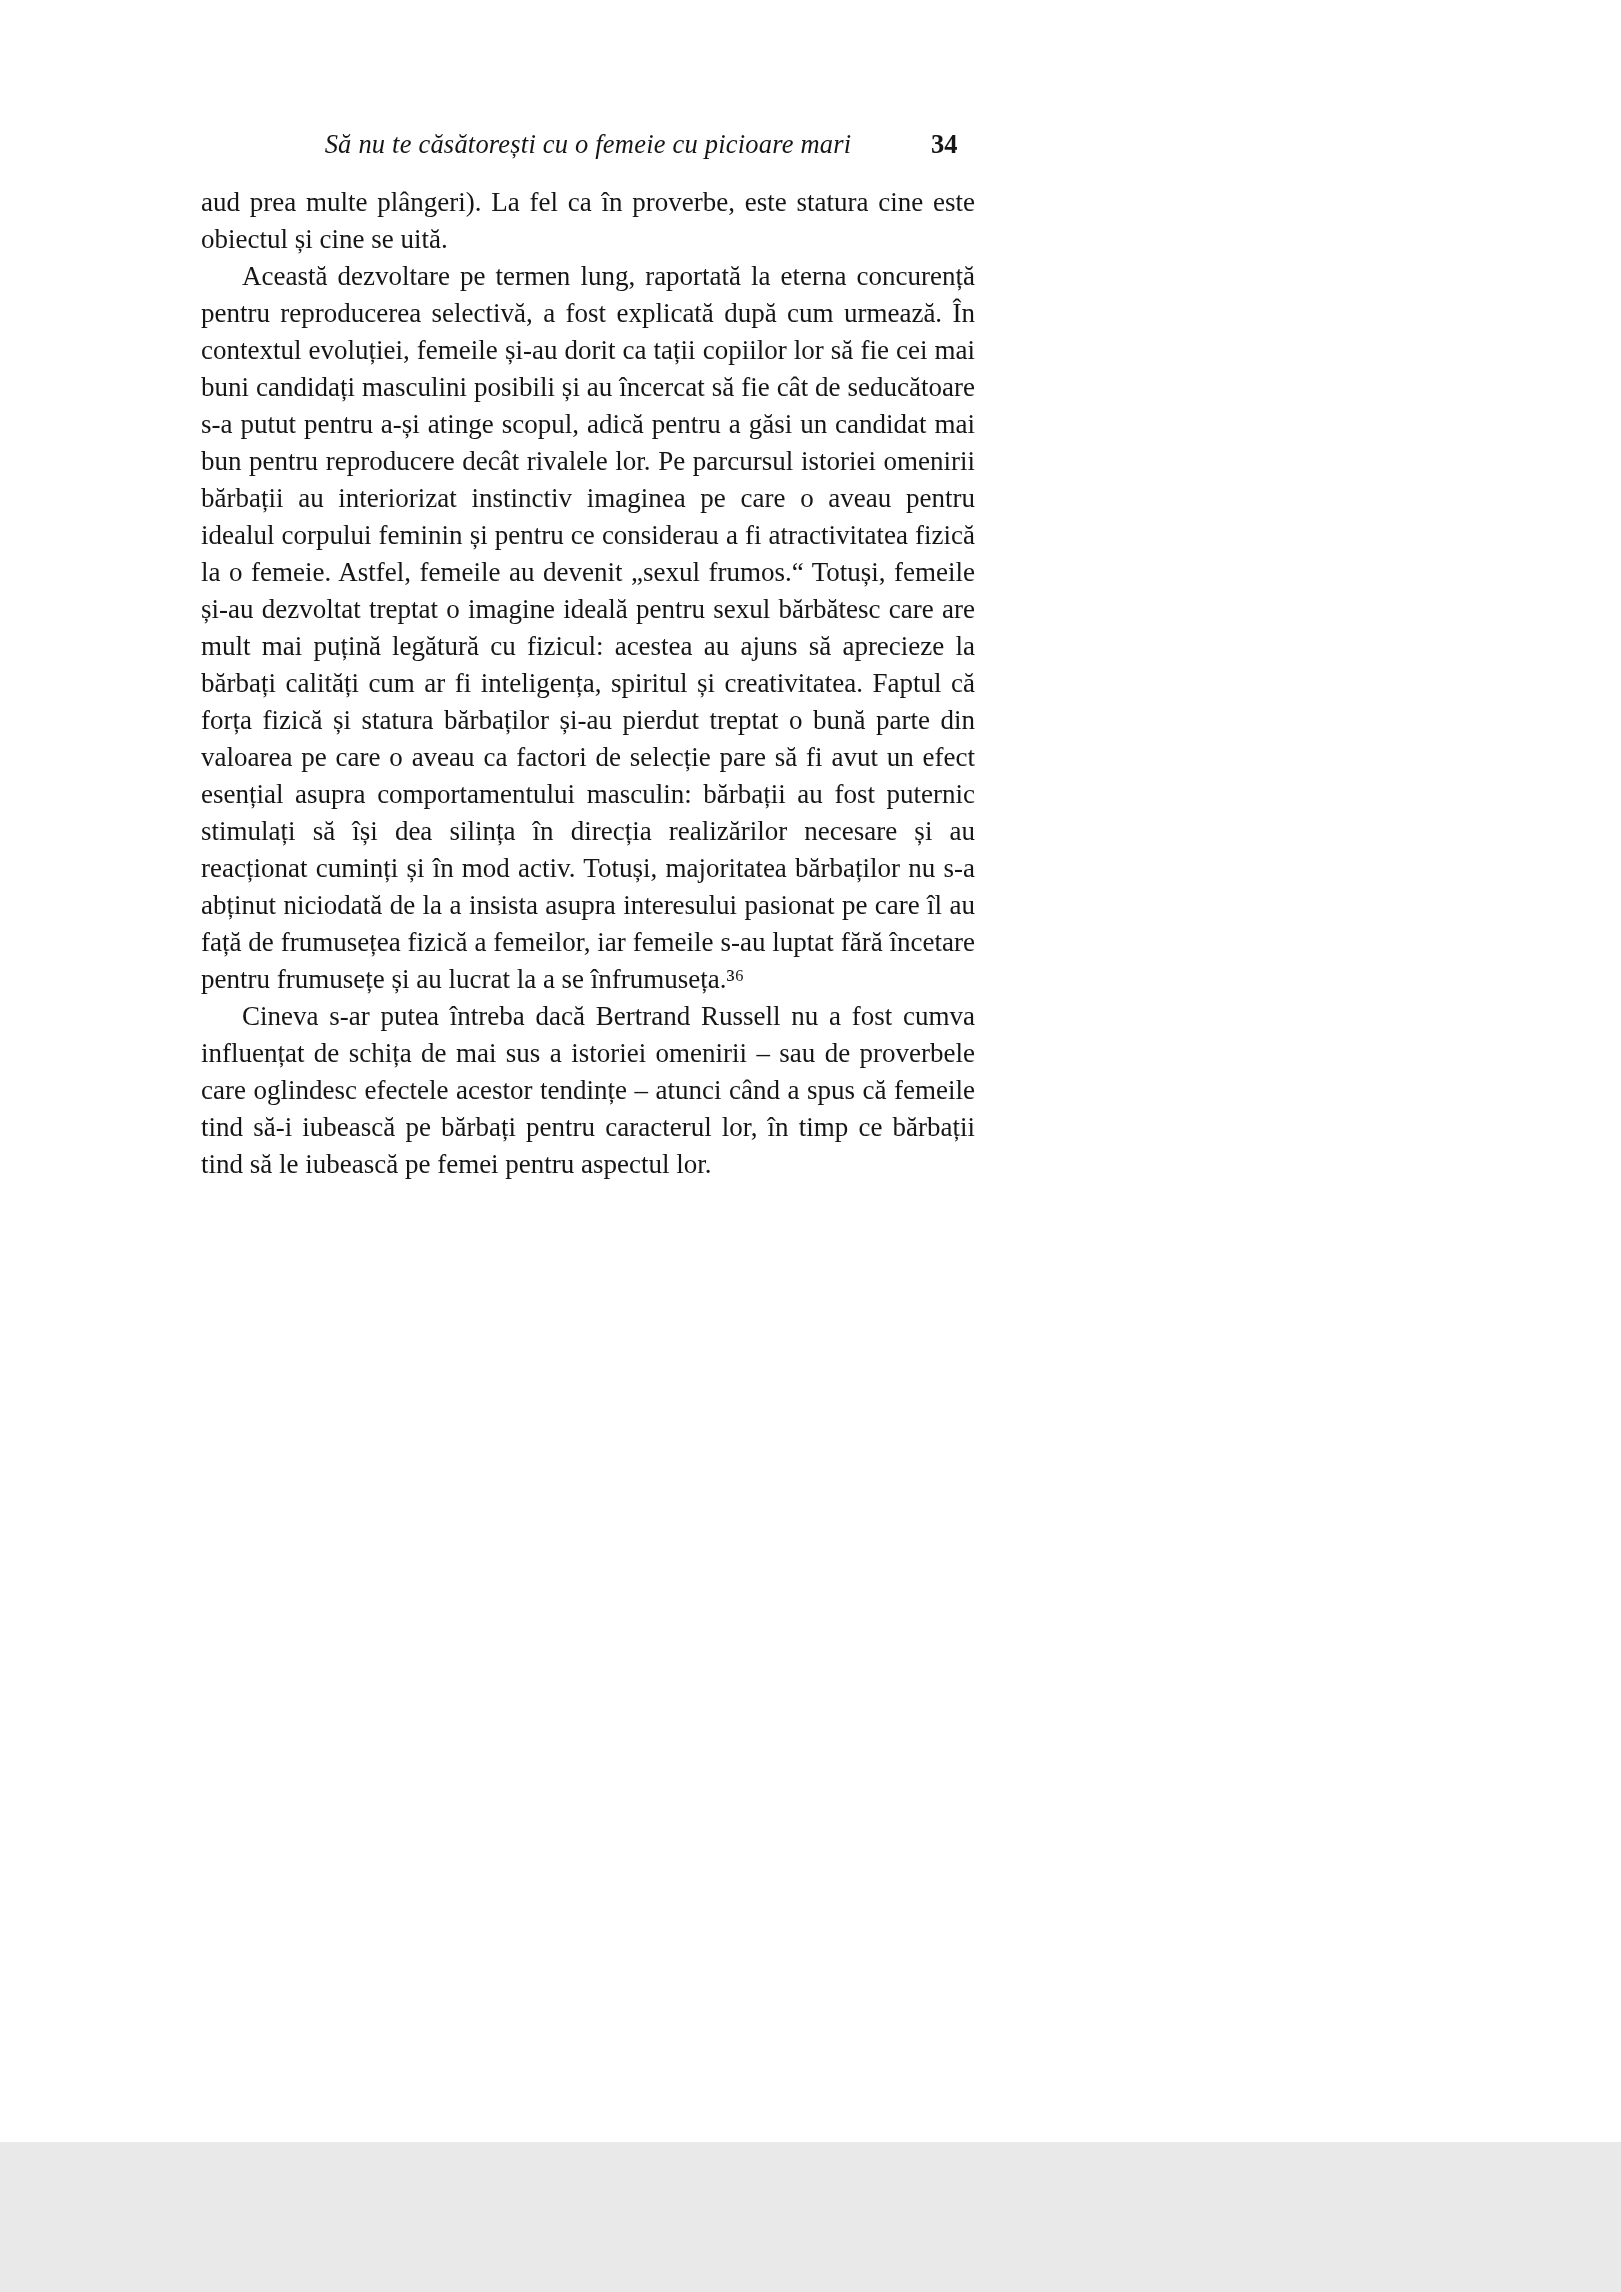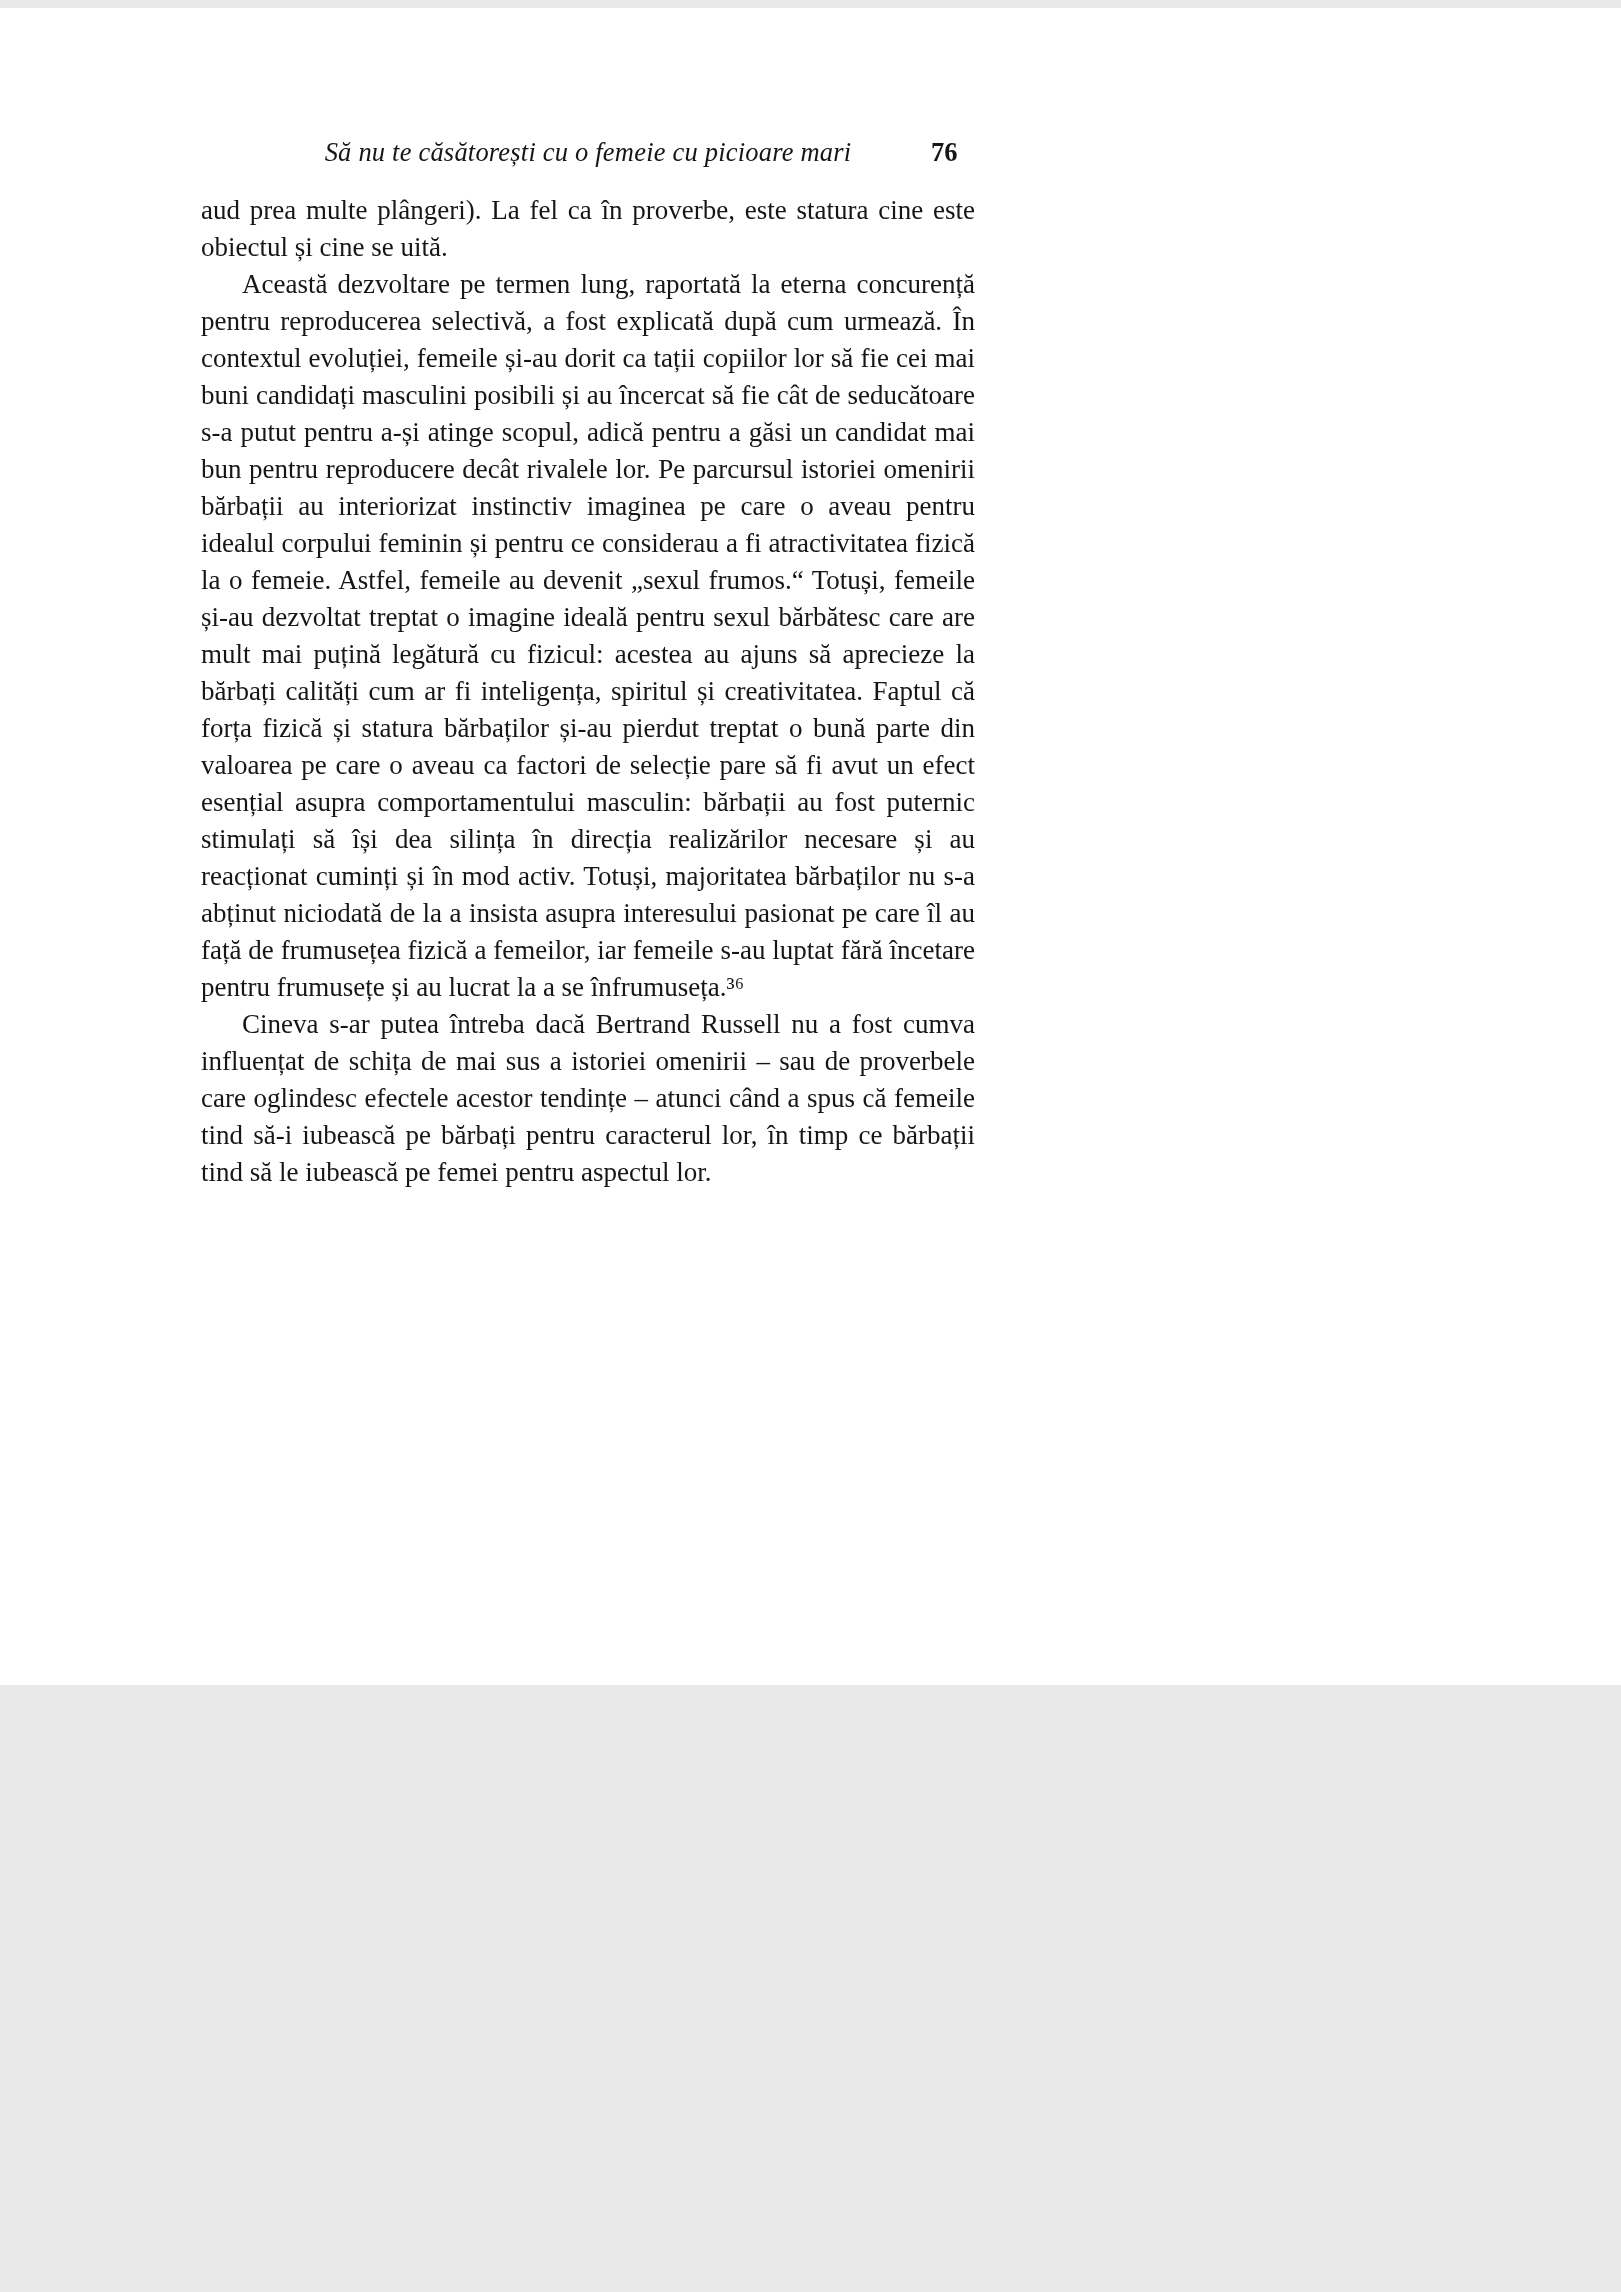--- a/index.html
+++ b/index.html
@@ -3,22 +3,22 @@
 <meta charset="utf-8">
 <style>
   html, body {
     margin: 0;
     padding: 0;
     background: #e9e9e9;
   }
   .page {
     position: relative;
     width: 1621px;
-    height: 1677px;
-    margin: 8px auto;
+    height: 2142px;
+    margin: 0 auto;
     background: #ffffff;
     overflow: hidden;
     font-family: "Liberation Serif", "DejaVu Serif", serif;
     color: #161616;
   }
   .running-head {
     position: absolute;
     top: 127px;
     left: 201px;
     width: 774px;
@@ -56,21 +56,21 @@
     text-indent: 41px;
   }
 </style>
 </head>
 <body>
 
 <div class="page">
 
   <div class="running-head">
     <span class="rh-title">Să nu te căsătorești cu o femeie cu picioare mari</span>
-    <span class="rh-number">76</span>
+    <span class="rh-number">34</span>
   </div>
 
   <div class="body-text">
       <p class="para">aud prea multe plângeri). La fel ca în proverbe, este statura cine este obiectul și cine se uită.</p>
       <p class="para indent">Această dezvoltare pe termen lung, raportată la eterna concurență pentru reproducerea selectivă, a fost explicată după cum urmează. În contextul evoluției, femeile și-au dorit ca tații copiilor lor să fie cei mai buni candidați masculini posibili și au încercat să fie cât de seducătoare s-a putut pentru a-și atinge scopul, adică pentru a găsi un candidat mai bun pentru reproducere decât rivalele lor. Pe parcursul istoriei omenirii bărbații au interiorizat instinctiv imaginea pe care o aveau pentru idealul corpului feminin și pentru ce considerau a fi atractivitatea fizică la o femeie. Astfel, femeile au devenit „sexul frumos.“ Totuși, femeile și-au dezvoltat treptat o imagine ideală pentru sexul bărbătesc care are mult mai puțină legătură cu fizicul: acestea au ajuns să aprecieze la bărbați calități cum ar fi inteligența, spiritul și creativitatea. Faptul că forța fizică și statura bărbaților și-au pierdut treptat o bună parte din valoarea pe care o aveau ca factori de selecție pare să fi avut un efect esențial asupra comportamentului masculin: bărbații au fost puternic stimulați să își dea silința în direcția realizărilor necesare și au reacționat cuminți și în mod activ. Totuși, majoritatea bărbaților nu s-a abținut niciodată de la a insista asupra interesului pasionat pe care îl au față de frumusețea fizică a femeilor, iar femeile s-au luptat fără încetare pentru frumusețe și au lucrat la a se înfrumuseța.³⁶</p>
       <p class="para indent">Cineva s-ar putea întreba dacă Bertrand Russell nu a fost cumva influențat de schița de mai sus a istoriei omenirii – sau de proverbele care oglindesc efectele acestor tendințe – atunci când a spus că femeile tind să-i iubească pe bărbați pentru caracterul lor, în timp ce bărbații tind să le iubească pe femei pentru aspectul lor.</p>
     </div>
 
 </div>
 

